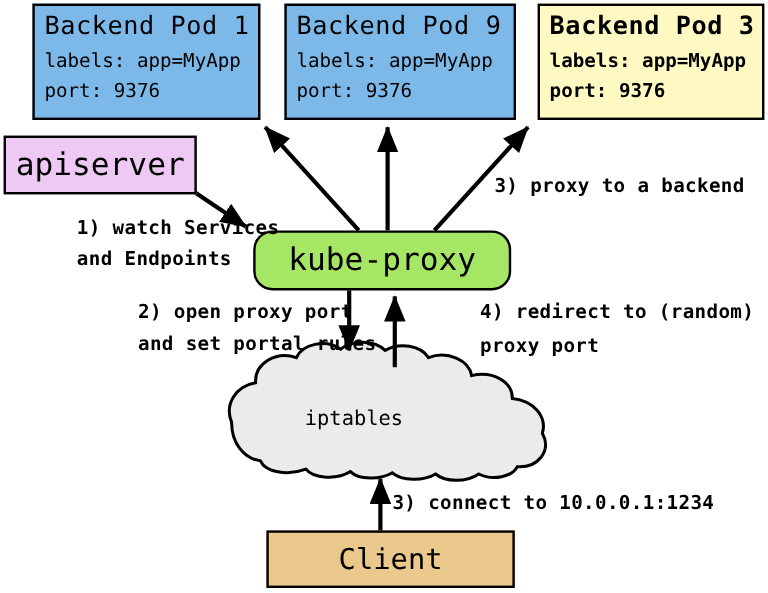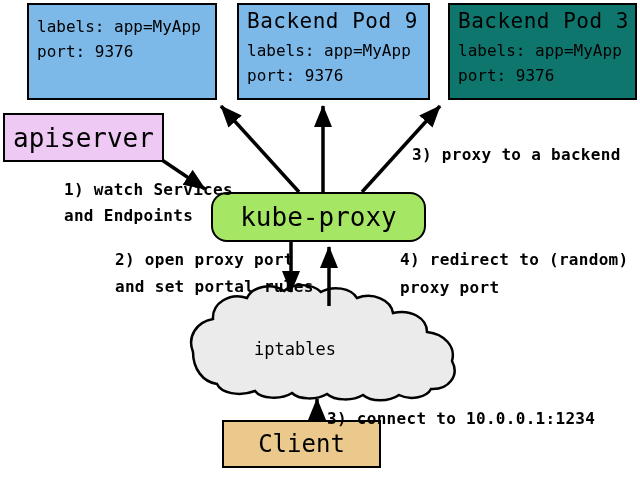--- a/index.html
+++ b/index.html
@@ -10,21 +10,21 @@
   }
   #arrow-layer { position:absolute; left:0; top:0; z-index:1; }
   .box { position:absolute; border:2.5px solid #000; box-sizing:border-box; z-index:2; }
   .pod { padding:4px 0 0 8px; }
   .pod-title { font-size:21px; letter-spacing:0.5px; white-space:nowrap; }
   .pod-body { margin-top:5px; }
   .pod-line { font-size:16px; line-height:25px; white-space:nowrap; }
   .center-label { display:flex; align-items:center; justify-content:center; }
   .apiserver-box { left:3px;  top:113px; width:161px; height:49px; font-size:26px; }
   .kube-box      { left:211px; top:192px; width:215px; height:50px; font-size:26px; }
-  .client-box    { left:222px; top:420px; width:159px; height:48px; font-size:24px; }
+  .client-box    { left:222px; top:442px; width:207px; height:48px; font-size:24px; }
   .pod1 { left:27px;  top:3px; width:190px; height:97px; }
   .pod2 { left:237px; top:3px; width:193px; height:97px; }
   .pod3 { left:448px; top:3px; width:189px; height:97px; }
   .ann { position:absolute; z-index:3; font-size:16px; font-weight:bold;
          letter-spacing:0.3px; white-space:nowrap; }
   .ann div { line-height:27px;margin-left:48px; }
   .ann1 { left:16px;  top:177px; }
   .ann1 div { line-height:26px; }
   .ann2 { left:67px;  top:246px; }
   .ann3 { left:327px; top:409px; }
@@ -65,35 +65,36 @@
   <line x1="162" y1="160" x2="205" y2="189" stroke="#000" stroke-width="3.5" marker-end="url(#ah)"></line>
   <line x1="299" y1="192" x2="221" y2="106" stroke="#000" stroke-width="3.5" marker-end="url(#ah)"></line>
   <line x1="323" y1="192" x2="323" y2="106" stroke="#000" stroke-width="3.5" marker-end="url(#ah)"></line>
   <line x1="362" y1="192" x2="440" y2="106" stroke="#000" stroke-width="3.5" marker-end="url(#ah)"></line>
   <line x1="291" y1="242" x2="291" y2="292" stroke="#000" stroke-width="3.5" marker-end="url(#ah)"></line>
   <line x1="329" y1="306" x2="329" y2="247" stroke="#000" stroke-width="3.5" marker-end="url(#ah)"></line>
   <line x1="317" y1="443" x2="317" y2="399" stroke="#000" stroke-width="3.5" marker-end="url(#ah)"></line>
 </svg>
 
 <div class="box pod pod1" style="background-color: rgb(124, 184, 232);">
+  <div class="pod-title">Backend Pod 1</div>
   <div class="pod-body">
     <div class="pod-line">labels: app=MyApp</div>
     <div class="pod-line">port: 9376</div>
   </div>
 </div>
 
 <div class="box pod pod2" style="background-color: rgb(124, 184, 232);">
   <div class="pod-title">Backend Pod 9</div>
   <div class="pod-body">
     <div class="pod-line">labels: app=MyApp</div>
     <div class="pod-line">port: 9376</div>
   </div>
 </div>
 
-<div class="box pod pod3" style="background-color: #0f766e;">
+<div class="box pod pod3" style="background-color: #fef9c3; font-weight: bold;">
   <div class="pod-title">Backend Pod 3</div>
   <div class="pod-body">
     <div class="pod-line">labels: app=MyApp</div>
     <div class="pod-line">port: 9376</div>
   </div>
 </div>
 
 <div class="box center-label apiserver-box" style="background-color: rgb(238, 201, 244);">
   <span>apiserver</span>
 </div>

